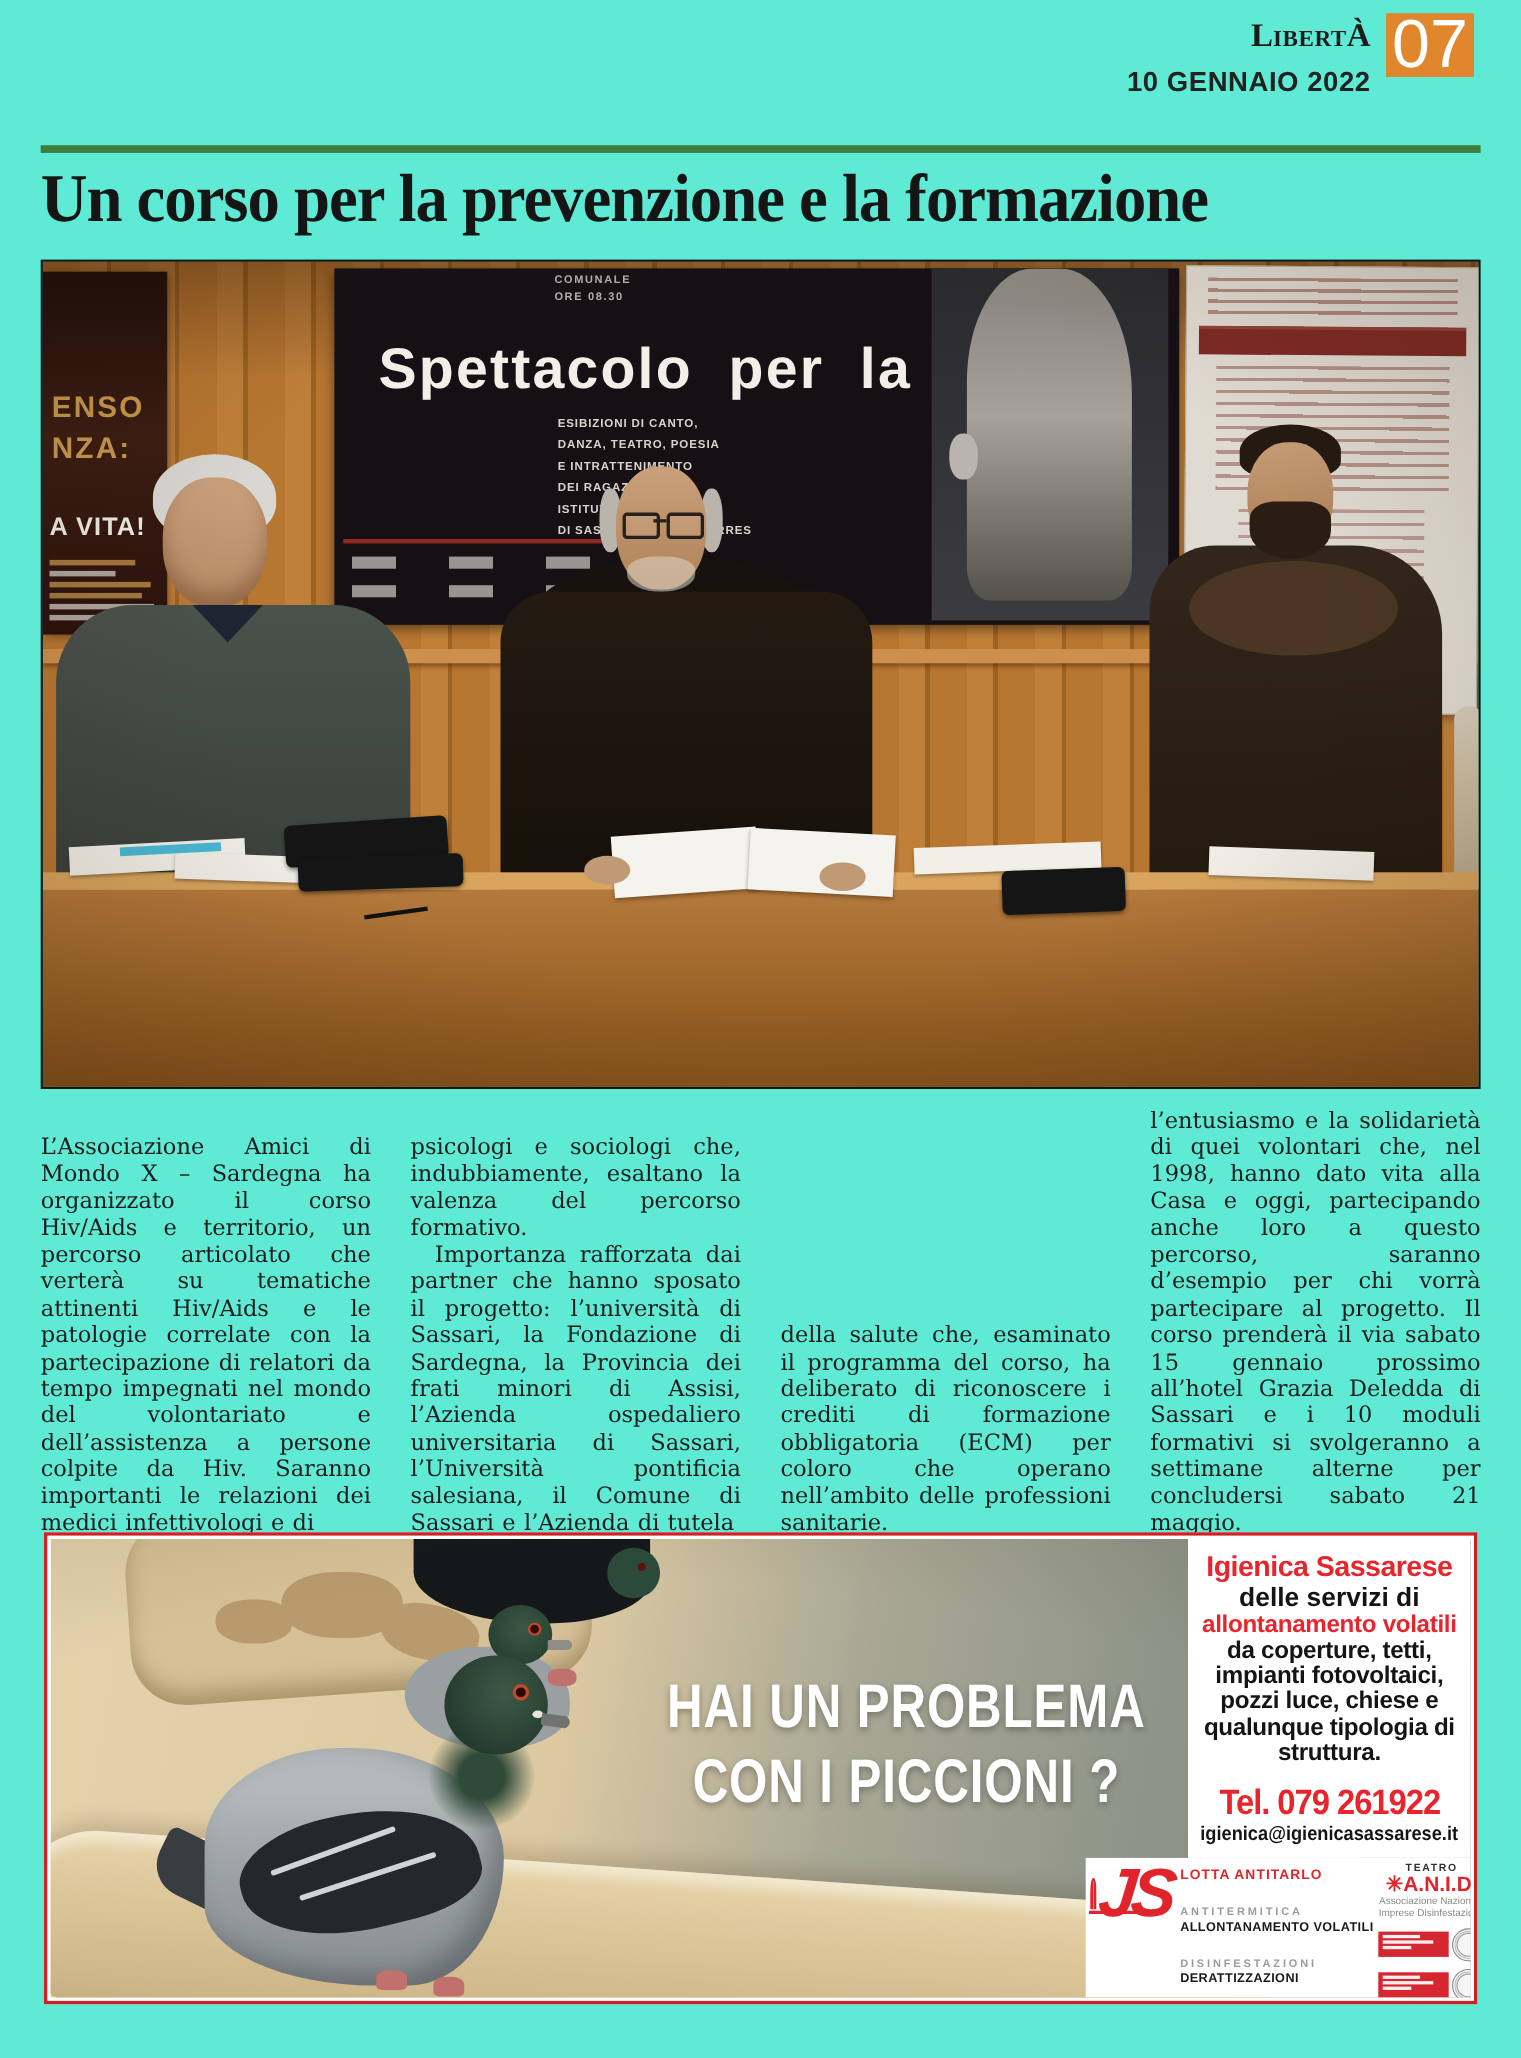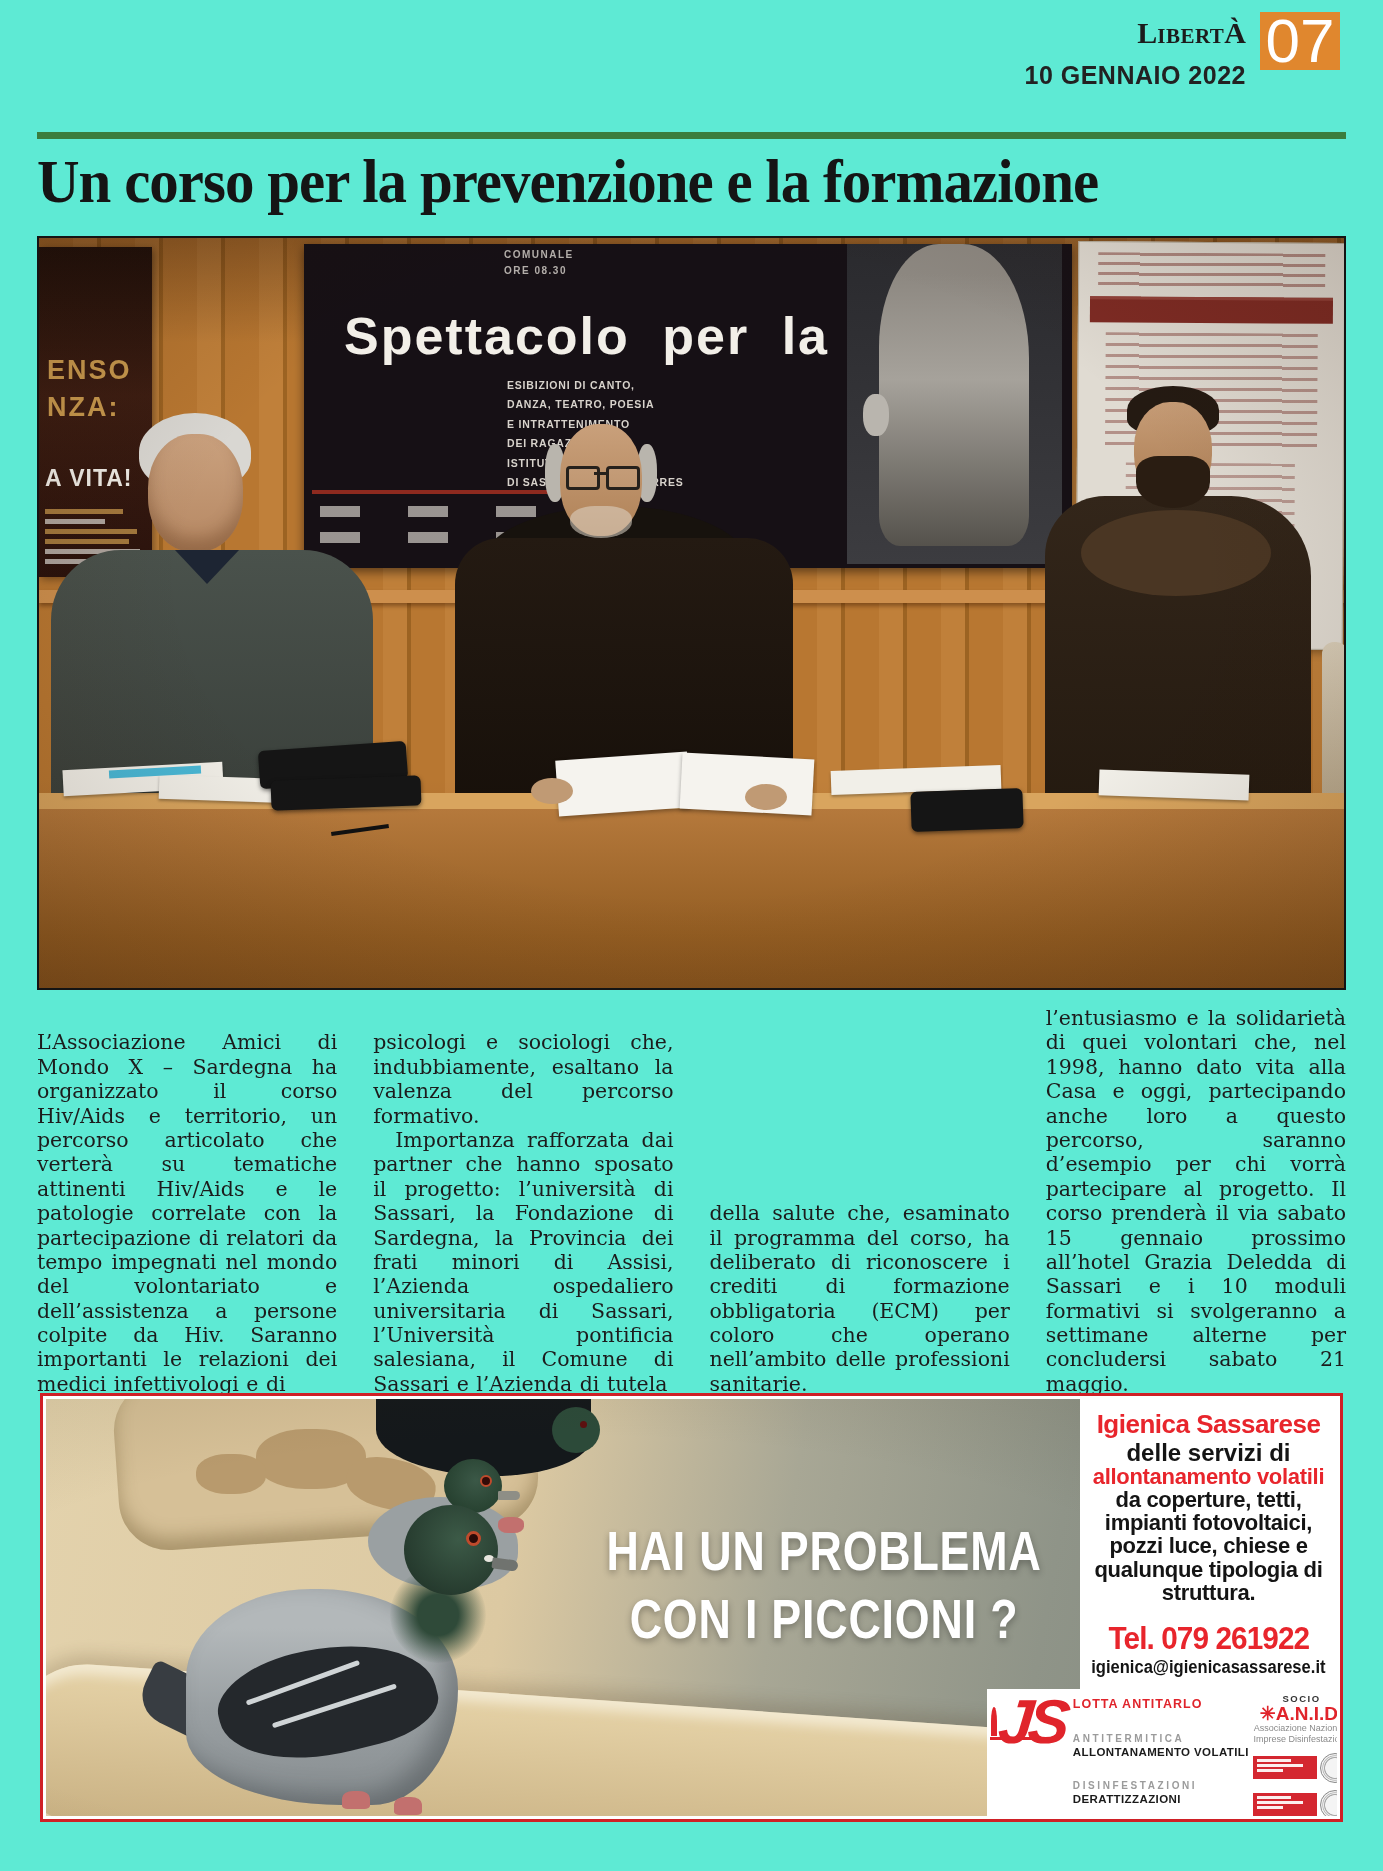--- a/index.html
+++ b/index.html
@@ -424,21 +424,21 @@
               <span class="svc-gray">ANTITERMITICA</span>
               <span class="svc-black">ALLONTANAMENTO VOLATILI</span>
               <span class="svc-gray">DISINFESTAZIONI</span>
               <span class="svc-black">DERATTIZZAZIONI</span>
               <span class="svc-gray">DISINFEZIONE</span>
             </div>
           </div>
           <div class="company"><span>IGIENICA SASSARESE</span> <span class="srl">S.R.L.</span></div>
         </div>
         <div class="strip-right">
-          <div class="socio">SOCIO</div>
+          <div class="socio">TEATRO</div>
           <div class="anid-row"><span>✳</span><span>A.N.I.D.</span></div>
           <div class="anid-sub">
             <div>Associazione Nazionale</div>
             <div>Imprese Disinfestazione</div>
           </div>
           <div class="badge">
             <div class="badge-red">
                 <i class="b1"></i>
                 <i class="b2"></i>
                 <i class="b3"></i>

